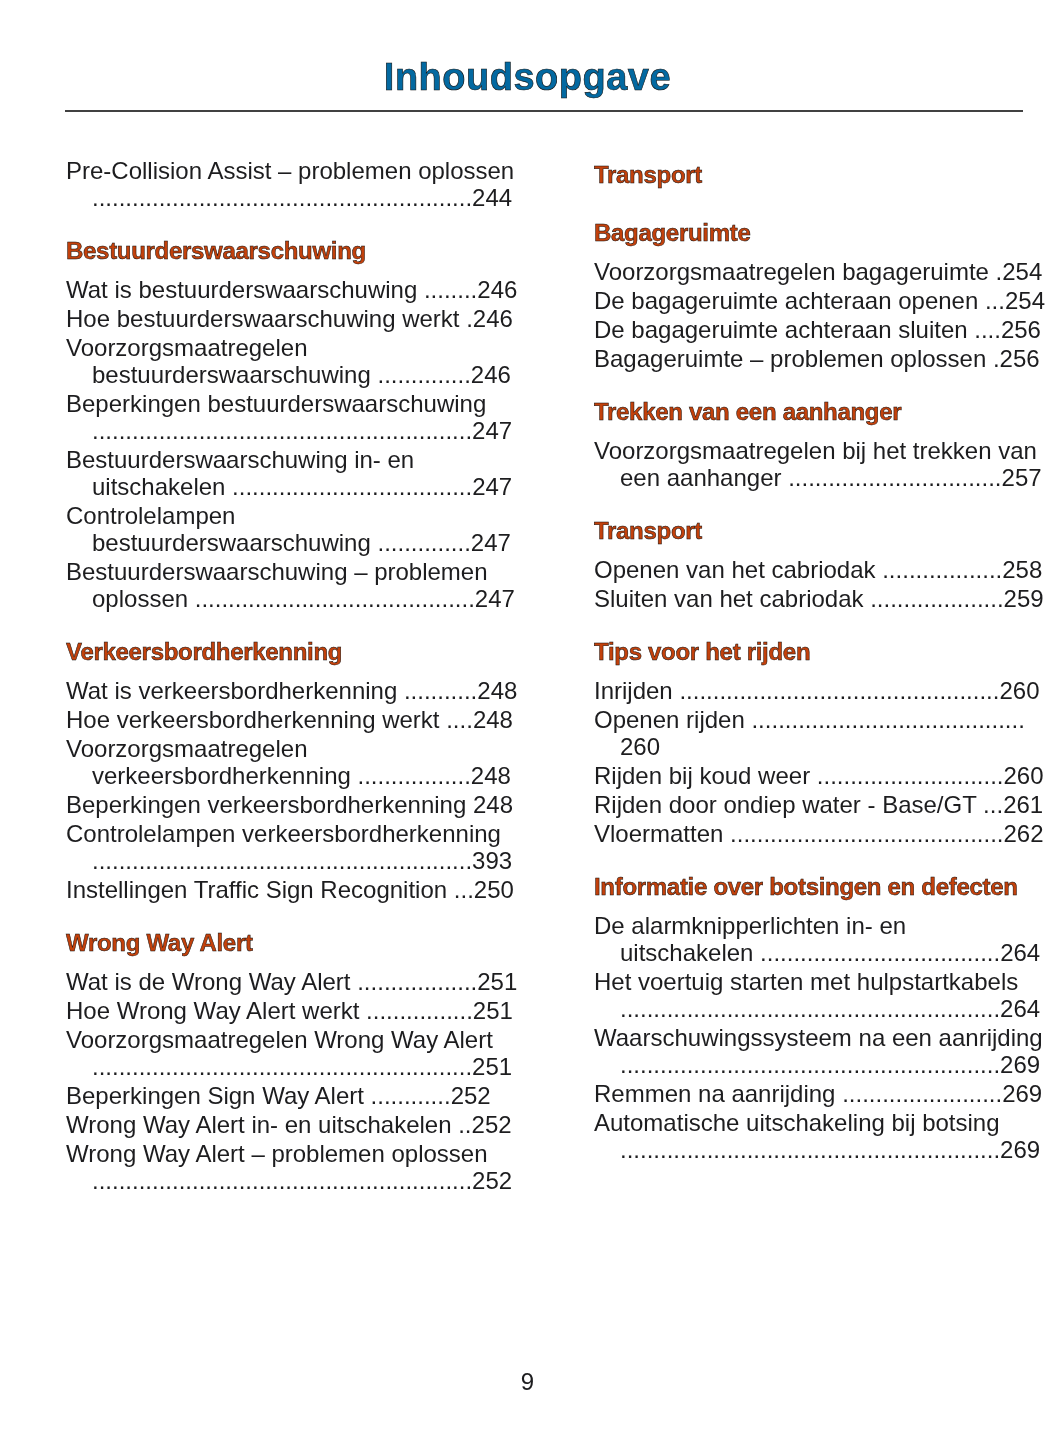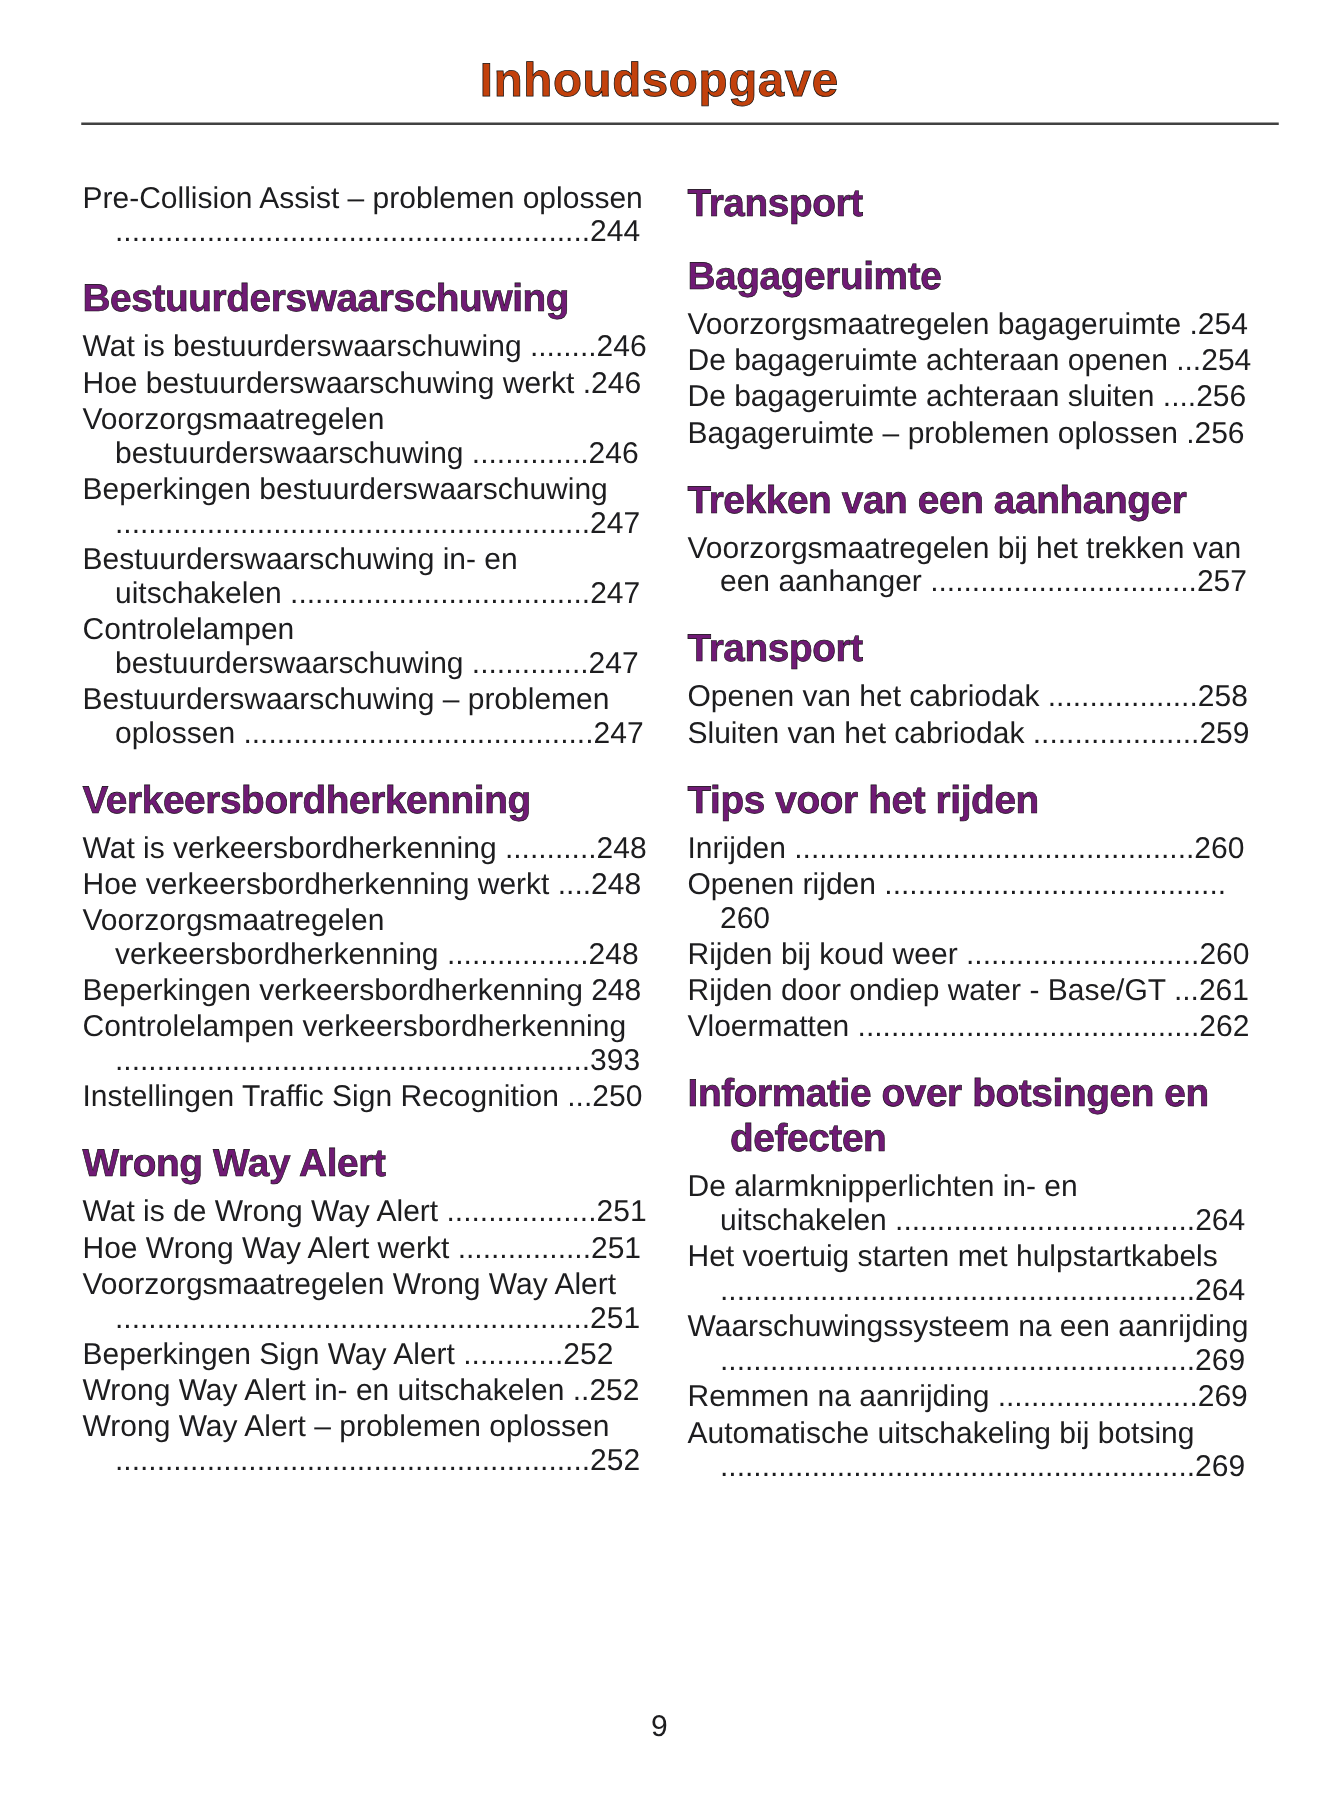--- a/index.html
+++ b/index.html
@@ -6,54 +6,54 @@
   body {
     width: 1055px;
     height: 1448px;
     background: #ffffff;
     position: relative;
     overflow: hidden;
     font-family: "Liberation Sans", sans-serif;
     -webkit-font-smoothing: antialiased;
   }
   .page-title {
-    margin: 0;
+    margin: 12px;
     padding-top: 44px;
     text-align: center;
     font-size: 38px;
     line-height: 42px;
     font-weight: 700;
     letter-spacing: 0.5px;
-    color: #c2410c;
+    color: #0369a1;
     -webkit-text-stroke: 0.6px #111111;
   }
   .title-rule {
     height: 2px;
     background: #414141;
     margin: 12px 32px 0 65px;
     width: 958px;
   }
   .toc-wrap {
     display: flex;
-    gap: 32px;
+    gap: 76px;
     padding: 45px 0 0 66px;
   }
   .toc-column {
     width: 452px;
     flex: 0 0 452px;
   }
   .toc-section { margin-top: 22px; }
   .toc-section:first-child { margin-top: 0; }
   .toc-heading {
     margin: 0 0 7px 0;
-    font-size: 31px;
+    font-size: 24px;
     line-height: 36px;
     font-weight: 700;
     letter-spacing: -0.3px;
-    color: #701a75;
+    color: #c2410c;
     -webkit-text-stroke: 0.5px #0d0d0d;
     padding-left: 34px;
     text-indent: -34px;
   }
   .entry {
     font-size: 24px;
     line-height: 27px;
     color: #1d1d1f;
     padding-left: 26px;
     text-indent: -26px;

